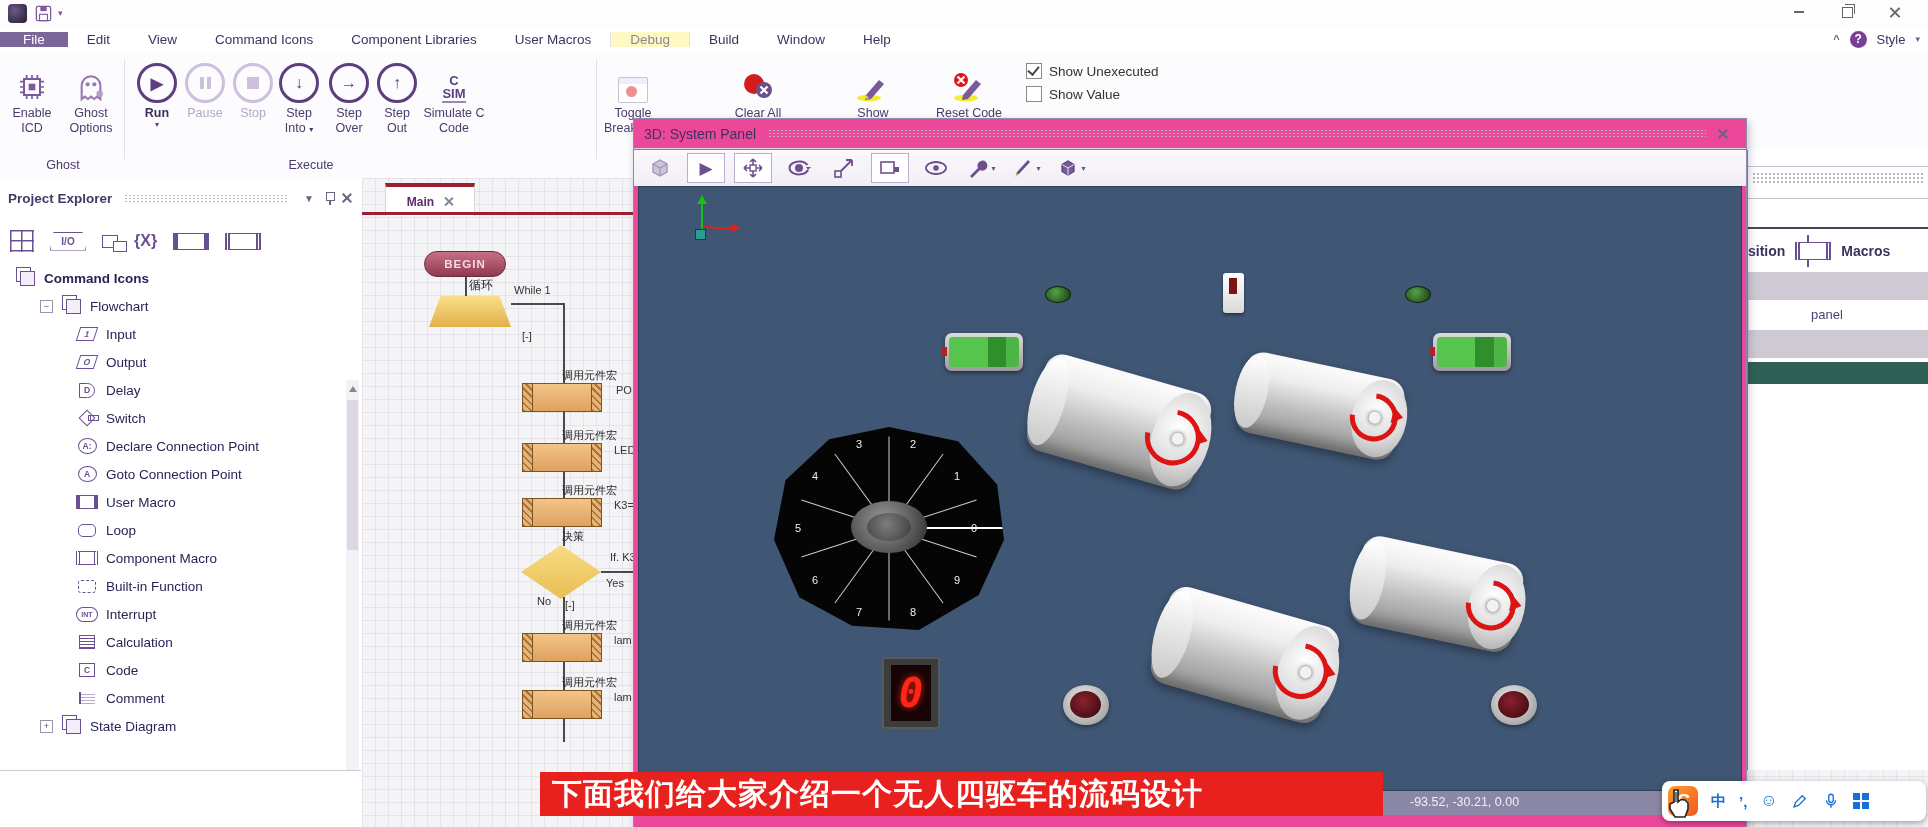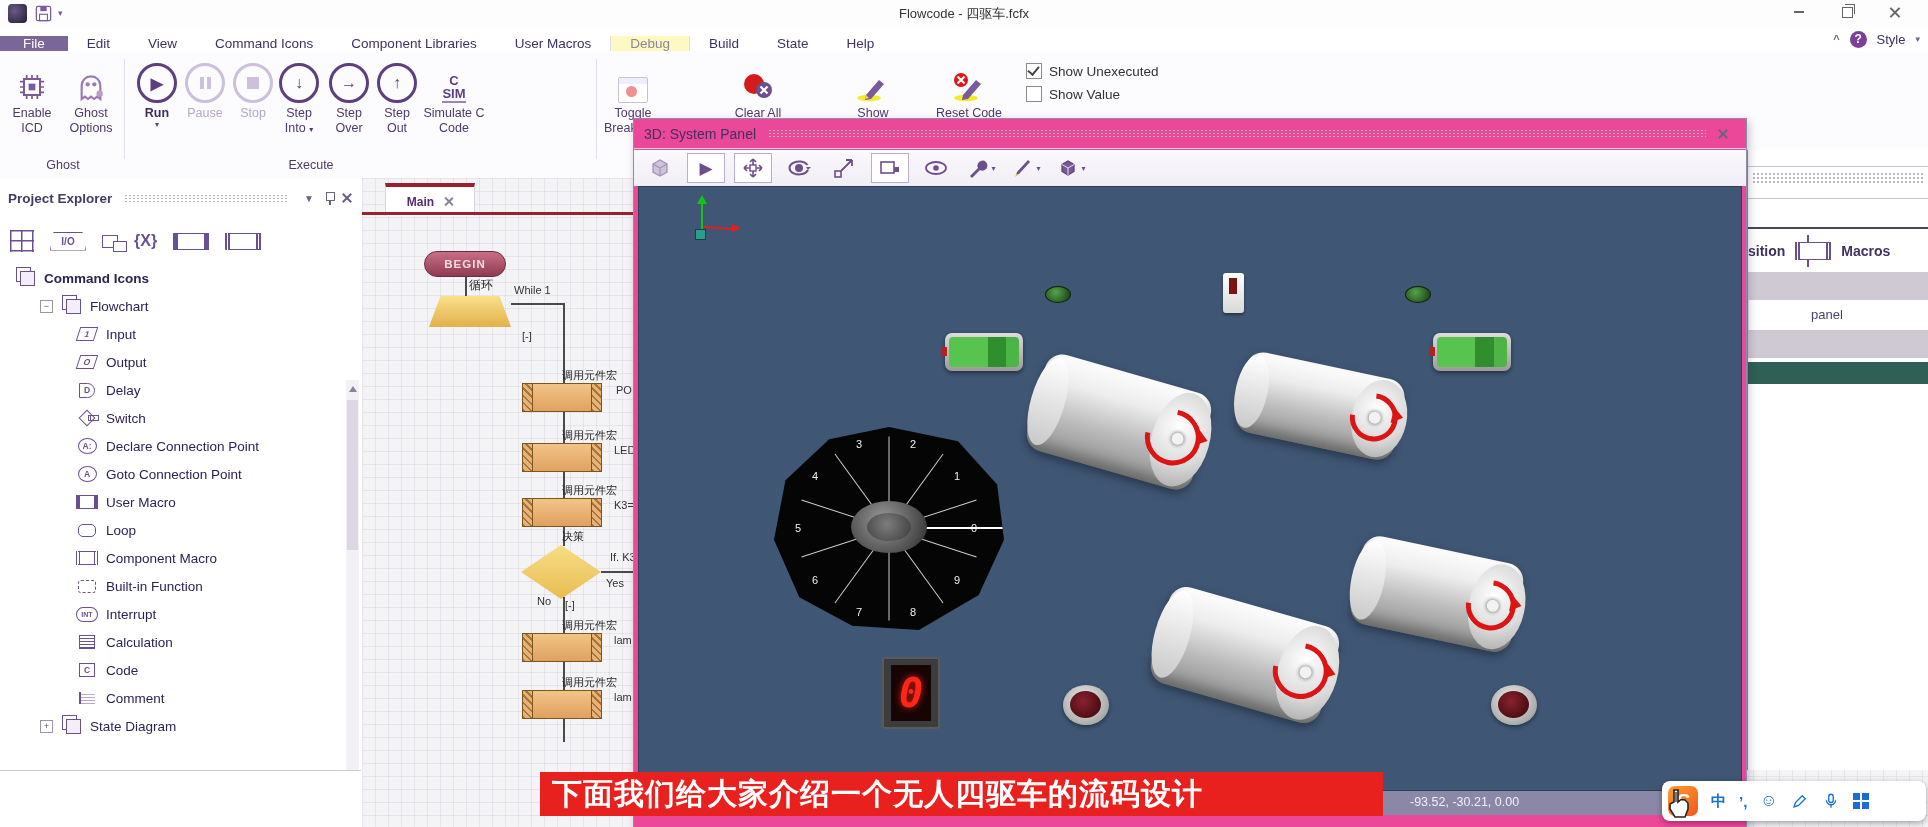--- a/index.html
+++ b/index.html
@@ -16,21 +16,21 @@
   .winctl{top:0px;width:42px;height:24px;display:flex;align-items:center;justify-content:center;color:#555;}
   #btn-min{left:1778px;} #btn-restore{left:1826px;} #btn-close{left:1874px;}
   .minbar{width:10px;height:2px;background:#666;}
   .restorebox{width:9px;height:9px;border:1.4px solid #666;position:relative;background:#fff;}
   .restorebox::before{content:"";position:absolute;left:2px;top:-4px;width:9px;height:9px;border:1.4px solid #666;border-bottom:none;border-left:none;}
   .closex{position:relative;width:12px;height:12px;}
   .closex::before,.closex::after{content:"";position:absolute;left:5px;top:0;width:2px;height:13px;background:#666;}
   .closex::before{transform:rotate(45deg);} .closex::after{transform:rotate(-45deg);}
 
   
-  #menubar{left:0;top:27px;width:1928px;height:24px;background:#fff;border-bottom:1px solid #ece8f0;display:flex;align-items:flex-end;}
+  #menubar{left:0;top:27px;width:1928px;height:24px;background:#fff;border-bottom:1px solid #ece8f0;display:flex;align-items:center;}
   .mitem{display:flex;align-items:center;padding:0 19px;font-size:13.5px;color:#3f3160;cursor:default;}
   .mitem.file{background:#7a6699;color:#fff;padding:0 23px;}
   .mitem.seltab{color:#8a8796;border-left:1px solid #e3dfe9;border-right:1px solid #e3dfe9;background:#fef9c3;}
   #menu-right{position:absolute;right:8px;top:27px;height:24px;display:flex;align-items:center;gap:10px;}
   #collapse-caret{font-size:11px;color:#6d5f85;font-weight:bold;}
   #help-badge{width:17px;height:17px;border-radius:50%;background:#7b3f98;color:#fff;font-size:12px;font-weight:bold;display:flex;align-items:center;justify-content:center;}
   #style-lbl{font-size:13px;color:#3f3160;} #style-caret{font-size:9px;color:#6d5f85;}
 
   
   #ribbon{left:0;top:51px;width:1928px;height:127px;background:#fcfbfd;border-bottom:1px solid #e2dde8;}
@@ -203,42 +203,41 @@
   <div id="titlebar" class="abs">
     <div id="appicon" class="abs"></div>
     <div id="saveicon" class="abs">
       <svg width="19" height="19" viewBox="0 0 24 24">
           <rect x="3" y="3" width="18" height="18" rx="2" fill="none" stroke="#7b5a9b" stroke-width="1.6"></rect>
           <rect x="8" y="3" width="8" height="6" fill="#7b5a9b"></rect>
           <rect x="7" y="13" width="10" height="8" fill="none" stroke="#7b5a9b" stroke-width="1.4"></rect>
         </svg>
     </div>
     <div id="qat-caret" class="abs">▾</div>
-    <div id="wintitle" class="abs">Flowcode - 四驱车.fcfx</div>
     <div id="btn-min" class="abs winctl">
         <span class="minbar"></span>
       </div>
     <div id="btn-restore" class="abs winctl">
         <span class="restorebox"></span>
       </div>
     <div id="btn-close" class="abs winctl">
         <span class="closex"></span>
       </div>
   </div>
 
   <div id="menubar" class="abs">
     <div class="mitem file">File</div>
     <div class="mitem">Edit</div>
     <div class="mitem">View</div>
     <div class="mitem">Command Icons</div>
     <div class="mitem">Component Libraries</div>
     <div class="mitem">User Macros</div>
     <div class="mitem seltab">Debug</div>
     <div class="mitem">Build</div>
-    <div class="mitem">State</div>
+    <div class="mitem">Window</div>
     <div class="mitem">Help</div>
   </div>
   <div id="menu-right">
     <span id="collapse-caret">^</span>
     <span id="help-badge">?</span>
     <span id="style-lbl">Style</span>
     <span id="style-caret">▾</span>
   </div>
 
   <div id="ribbon" class="abs">

